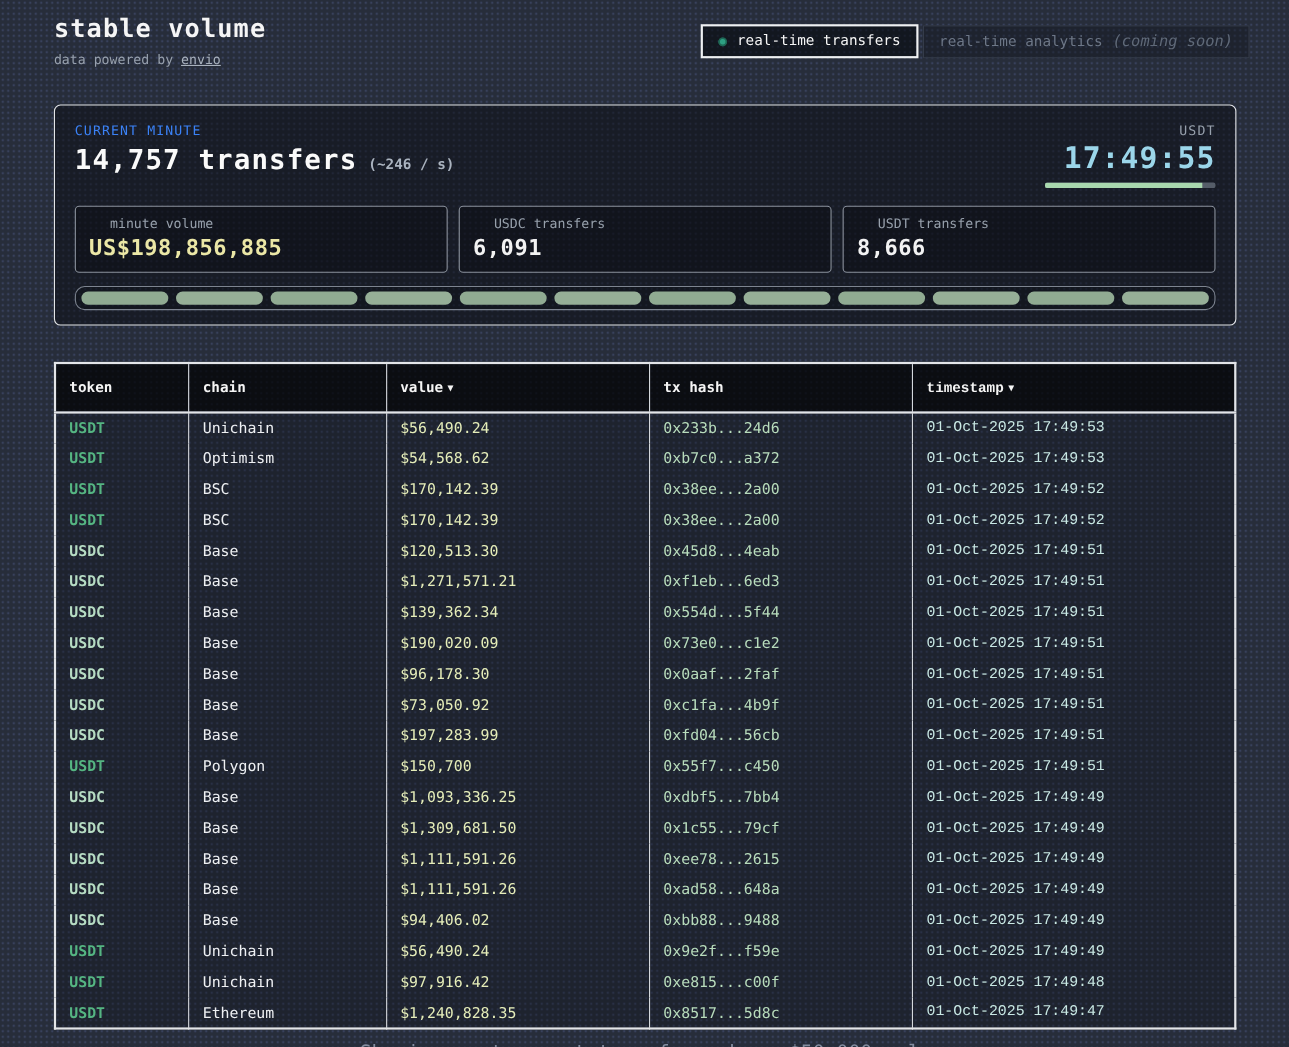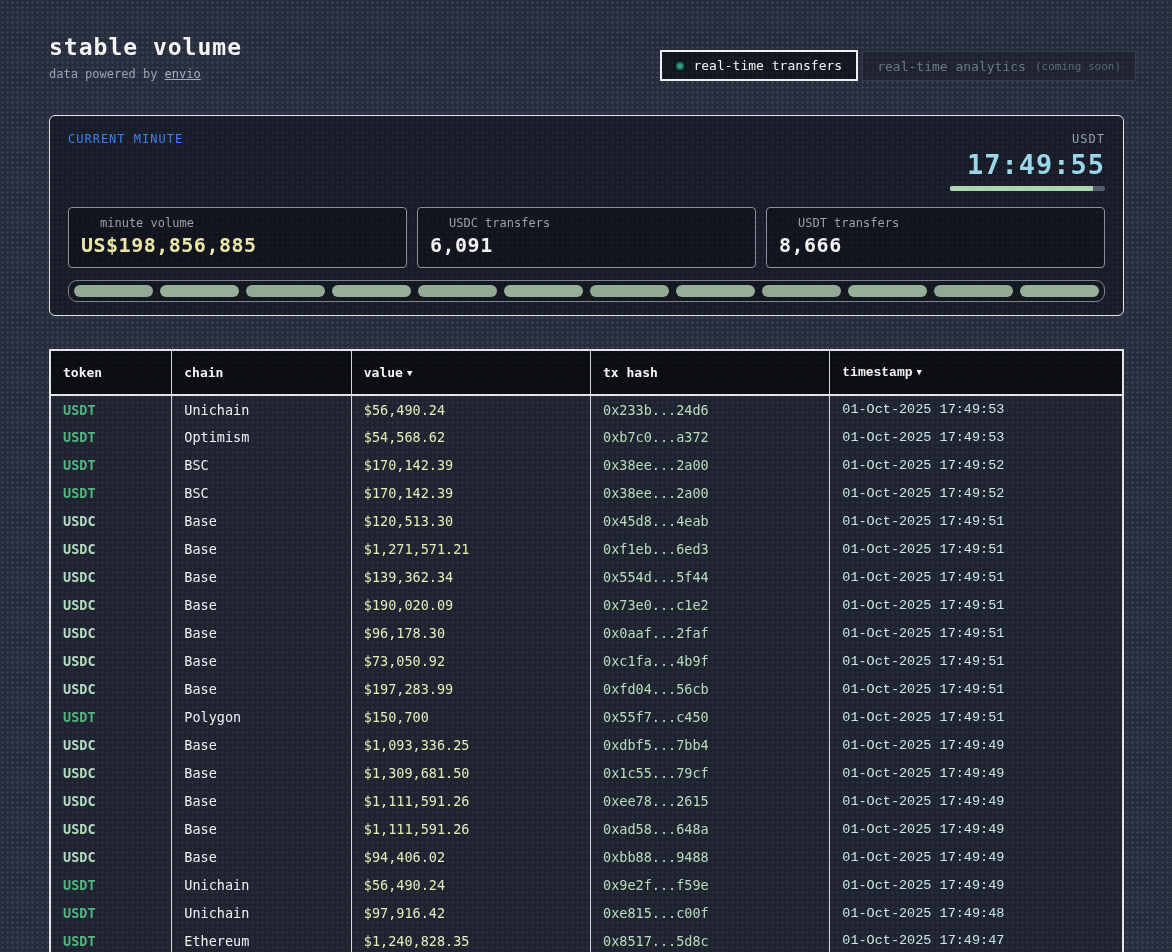--- a/index.html
+++ b/index.html
@@ -7,30 +7,30 @@
   body {
     font-family:"DejaVu Sans Mono", monospace;
     background-color:#272d3a;
     background-image:radial-gradient(circle, rgba(95,110,170,0.30) 1px, transparent 1.4px);
     background-size:5px 5px;
     color:#f2f2f2;
   }
   .page { padding:14px 36px 0 49px; }
 
   
-  .hdr { display:flex; justify-content:space-between; align-items:flex-end;margin-top:20px; }
+  .hdr { display:flex; justify-content:space-between; align-items:flex-start; }
   .title { font-size:23px; font-weight:bold; letter-spacing:1px; color:#f5f5f5; }
   .subtitle { margin-top:7px; font-size:12px; color:#98a1ae; }
   .subtitle a { color:#a8b1bd; text-decoration:underline; cursor:pointer; }
   .tabs { display:flex; gap:4px; margin-top:8px; }
   .tab { padding:6px 14px; font-size:13px; white-space:nowrap; cursor:pointer; display:flex; align-items:center; gap:9px; }
   .tab.active { border:2px solid #eef0f2; background:rgba(5,8,13,0.6); font-weight:normal; color:#f5f5f5; }
   .tab.disabled { border:1px solid #343b49; background:rgba(20,24,33,0.45); color:#6d7787; margin-top:1px; }
   .dot { width:8px; height:8px; border-radius:50%; background:#2ea083; box-shadow:inset 0 0 0 1.5px rgba(0,0,0,0.35); }
-  .tab .soon { font-size:11px; color:#5f6978; }
+  .tab .soon { font-size:14px; color:#5f6978;font-style:italic; }
 
   
   .panel {
     margin-top:34px; margin-right:12px;
     border:1px solid #e3e5e8; border-radius:6px;
     background:rgba(9,12,18,0.50);
     padding:16px 18px 13px 18px;
   }
   .panel-top { display:flex; justify-content:space-between; align-items:flex-start; }
   .eyebrow { font-size:12px; letter-spacing:1px; color:#3b82f6; }
@@ -97,20 +97,24 @@
         <span>real-time analytics</span>
         <span class="soon">(coming soon)</span>
       </div>
     </div>
   </div>
 
   <div class="panel">
     <div class="panel-top">
       <div>
         <div class="eyebrow">CURRENT MINUTE</div>
+        <div class="big-line">
+          <span class="big-count"><span>14,757</span> <span>transfers</span></span>
+          <span class="rate">(~246 / s)</span>
+        </div>
       </div>
       <div class="clock-box">
         <div class="clock-label">USDT</div>
         <div class="clock-time">17:49:55</div>
         <div class="clock-track">
           <div class="clock-fill" id="clock-fill" style="width: 92%;"></div>
         </div>
       </div>
     </div>
 

